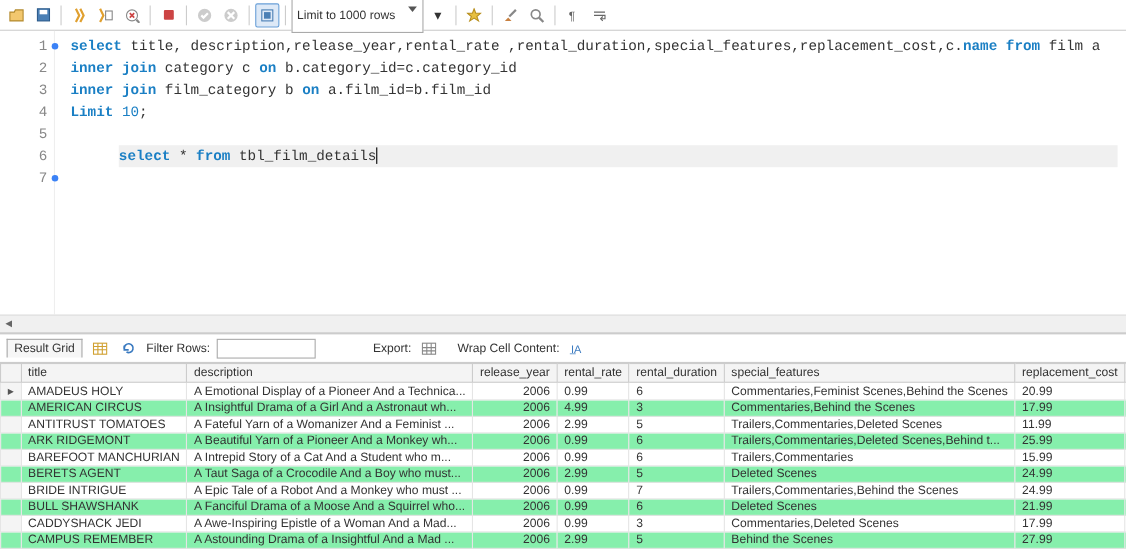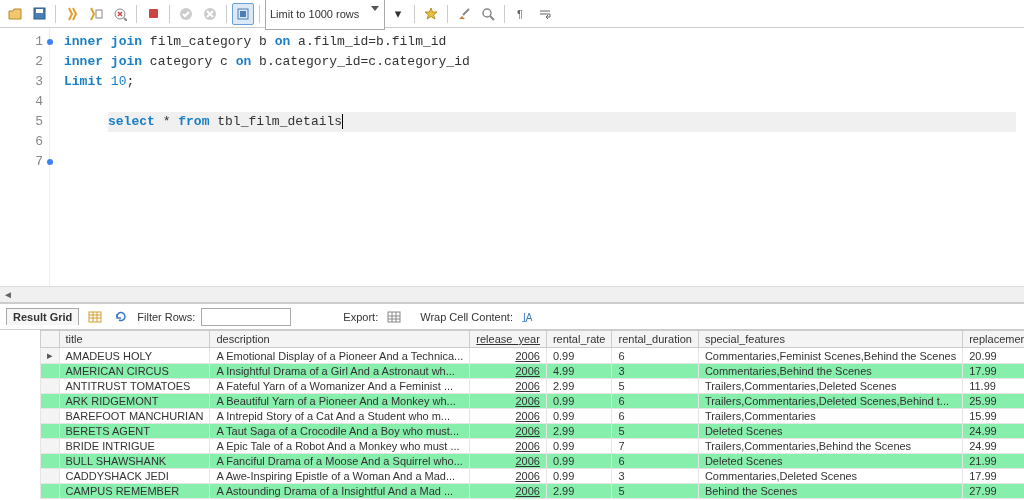--- a/index.html
+++ b/index.html
@@ -19,32 +19,32 @@
 .code .line.hl { background: #f0f0f0; margin-left: 44px; }
 .kw { color: #1a7fc4; font-weight: bold; }
 .id { color: #333; }
 .num { color: #1a7fc4; margin-top: 40px; }
 .caret { border-right: 1px solid #000; animation: blink 1s step-end infinite; }
 @keyframes blink { 50% { border-color: transparent; } }
 .hscroll { height: 16px; background: #f0f0f0; border-top: 1px solid #ddd; display:flex; align-items:center; }
 .hscroll .arrow { width:16px; text-align:center; color:#666; font-size:10px; }
 .results { border-top: 2px solid #ccc; display: flex; flex-direction: column; height: 198px; }
 .res-toolbar { display: flex; align-items: center; height: 26px; padding: 0 6px; gap: 6px; font-size: 11px; border-bottom: 1px solid #ccc; }
-.res-label { font-weight: bold; padding: 2px 6px; border: 1px solid #aaa; border-bottom: none; background: #f6f6f6; }
+.res-label { font-weight: normal; padding: 2px 6px; border: 1px solid #aaa; border-bottom: none; background: #f6f6f6; }
 .res-icon { width: 20px; height: 20px; display: flex; align-items:center; justify-content:center; cursor:pointer; border:1px solid transparent; border-radius:2px; }
 .filter-input { width: 90px; height: 18px; border: 1px solid #aaa; font-size: 11px; padding: 0 3px; }
-.res-grid { flex: 1; overflow-y: auto; margin-left: 40px; }
+.res-grid { flex: 1; overflow-y: auto; }
 .res-grid table { border-collapse: collapse; width: 100%; font-size: 11px; }
 .res-grid th { text-align: left; font-weight: normal; border: 1px solid #ccc; padding: 2px 6px; background: #f4f4f4; white-space: nowrap; }
 .res-grid td { border: 1px solid #e5e5e5; padding: 1px 6px; white-space: nowrap; }
 .res-grid tr.alt td { background: #86efac; }
 .rowhdr { width: 18px; background: #f4f4f4; border-right: 1px solid #ccc; text-align:center; color:#555; }
 .col-title { width: 130px; }
 .col-desc { width: 250px; }
-.col-year { width: 75px; text-align: right; text-decoration: underline; }
+.col-year { width: 75px; text-align: right; }
 .col-rate { width: 65px; }
 .col-dur { width: 90px; }
 .col-feat { width: 270px; }
 .col-repl { width: 100px; }
 .col-name { width: 50px; }
 svg { display:block; }
 </style>
 </head>
 <body>
 
@@ -146,22 +146,23 @@
   <div class="gutter" id="gutter">
       <div class="ln dot">1</div>
       <div class="ln">2</div>
       <div class="ln">3</div>
       <div class="ln">4</div>
       <div class="ln">5</div>
       <div class="ln">6</div>
       <div class="ln dot">7</div>
     </div>
   <div class="code" id="code">
+      <div class="line"><span class="kw">select</span><span> </span><span class="id">title, description,release_year,rental_rate ,rental_duration,special_features,replacement_cost,c.</span><span class="kw">name</span><span> </span><span class="kw">from</span><span> </span><span class="id">film a</span></div>
+      <div class="line"><span class="kw">inner</span><span> </span><span class="kw">join</span><span> </span><span class="id">category c </span><span class="kw">on</span><span> </span><span class="id">b.category_id=c.category_id</span></div>
       <div class="line"><span class="kw">inner</span><span> </span><span class="kw">join</span><span> </span><span class="id">film_category b </span><span class="kw">on</span><span> </span><span class="id">a.film_id=b.film_id</span></div>
-      <div class="line"><span class="kw">inner</span><span> </span><span class="kw">join</span><span> </span><span class="id">category c </span><span class="kw">on</span><span> </span><span class="id">b.category_id=c.category_id</span></div>
       <div class="line"><span class="kw">Limit</span><span> </span><span class="num">10</span><span class="id">;</span></div>
       <div class="line"></div>
       <div class="line hl"><span class="kw">select</span><span> </span><span class="id">* </span><span class="kw">from</span><span> </span><span class="id">tbl_film_details</span><span class="caret"></span></div>
     </div>
 </div>
 
 <div class="hscroll">
   <div class="arrow">◄</div>
 </div>
 

